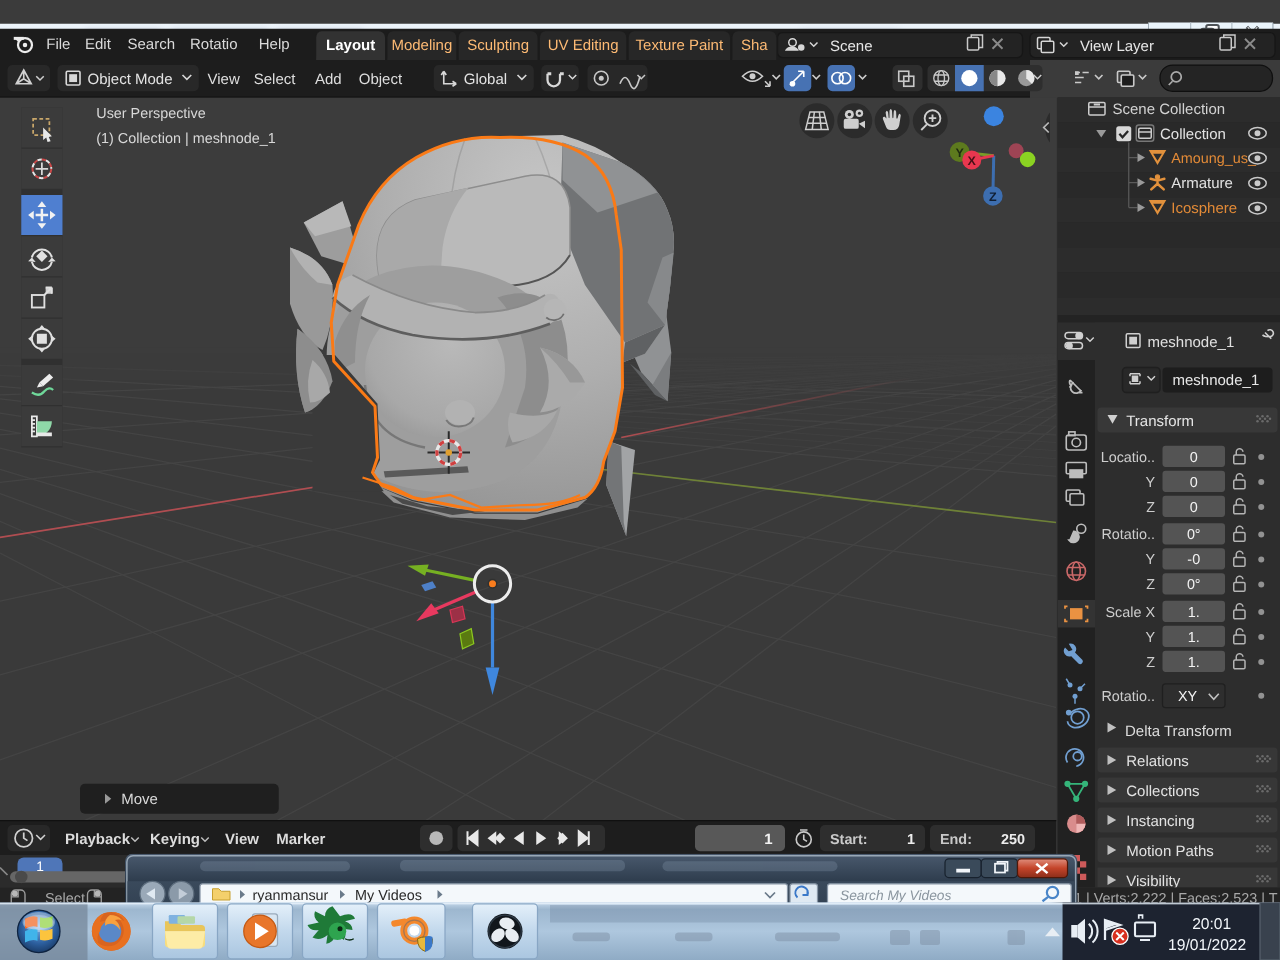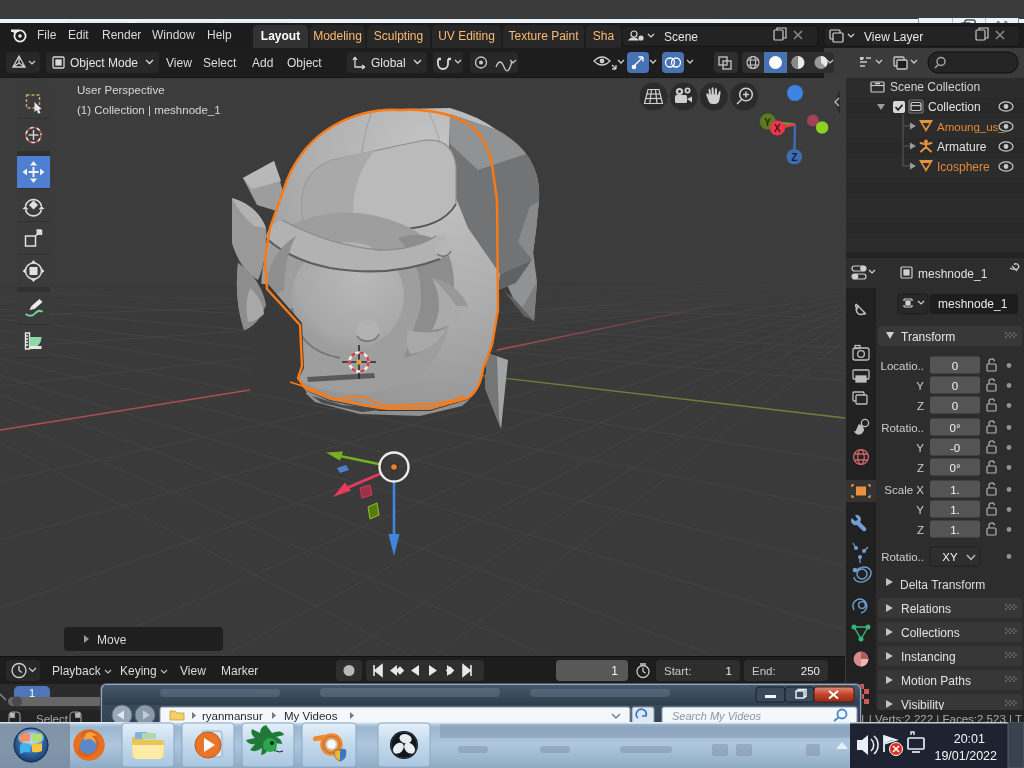--- a/index.html
+++ b/index.html
@@ -26,21 +26,21 @@
   
   #toolbar2 { position:absolute; top:48px; left:0; width:824px; height:30px; background:#1d1d1d; border-bottom:1px solid #161616;}
 
   
   #viewport { position:absolute; top:78px; left:0; width:845px; height:578px; background:#3b3b3b; overflow:hidden; }
 
   
   #rightpanel { position:absolute; top:78px; left:846px; width:178px; height:632px; background:#282828; }
 
   
-  #timeline { position:absolute; top:656px; left:0; width:845px; height:28px; background:#1d1d1d; border-top:1px solid #101010; }
+  #timeline { position:absolute; top:656px; left:0; width:845px; height:28px; background:#1d1d1d; border-top:1px solid #101010;font-weight:bold; }
   #timecontent { position:absolute; top:684px; left:0; width:845px; height:26px; background:#2a2a2a; }
 
   
   #statusbar { position:absolute; top:710px; left:0; width:1024px; height:16px; background:#232323; color:#9d9d9d; font-size:11px; }
 
   
   #explorer { position:absolute; top:683px; left:100px; width:762px; height:60px;text-decoration:underline; }
 
   
   #taskbar { position:absolute; top:722px; left:0; width:868px; height:46px;
@@ -376,22 +376,22 @@
 
   <div id="menubar">
     <svg class="abs" style="left:10px;top:4px" width="18" height="16" viewBox="0 0 18 16">
       <circle cx="10" cy="9" r="5.6" fill="none" stroke="#ececec" stroke-width="1.8"></circle>
       <circle cx="10" cy="9" r="1.8" fill="#ececec"></circle>
       <path d="M1,3 L9,3 L5,7 Z" fill="#ececec"></path>
       <rect x="1" y="2.5" width="8" height="2.4" fill="#ececec"></rect>
     </svg>
     <span class="menu-item" style="left:37px">File</span>
     <span class="menu-item" style="left:68px">Edit</span>
-    <span class="menu-item" style="left:102px">Render</span>
-    <span class="menu-item" style="left:152px">Window</span>
+    <span class="menu-item" style="left:102px">Search</span>
+    <span class="menu-item" style="left:152px">Rotatio</span>
     <span class="menu-item" style="left:207px">Help</span>
     <div class="wstab active" style="left:252px;width:56px">Layout</div>
     <div class="wstab" style="left:309px;width:56px">Modeling</div>
     <div class="wstab" style="left:366px;width:64px">Sculpting</div>
     <div class="wstab" style="left:431px;width:70px">UV Editing</div>
     <div class="wstab" style="left:502px;width:82px">Texture Paint</div>
     <div class="wstab" style="left:585px;width:36px">Sha</div>
     <svg class="abs" style="left:622px;top:2px" width="402" height="23" font-family="Liberation Sans">
       <rect x="0" y="1" width="196" height="20" rx="4" fill="#232323" stroke="#161616"></rect>
       <g fill="none" stroke="#d6d6d6" stroke-width="1.2">

